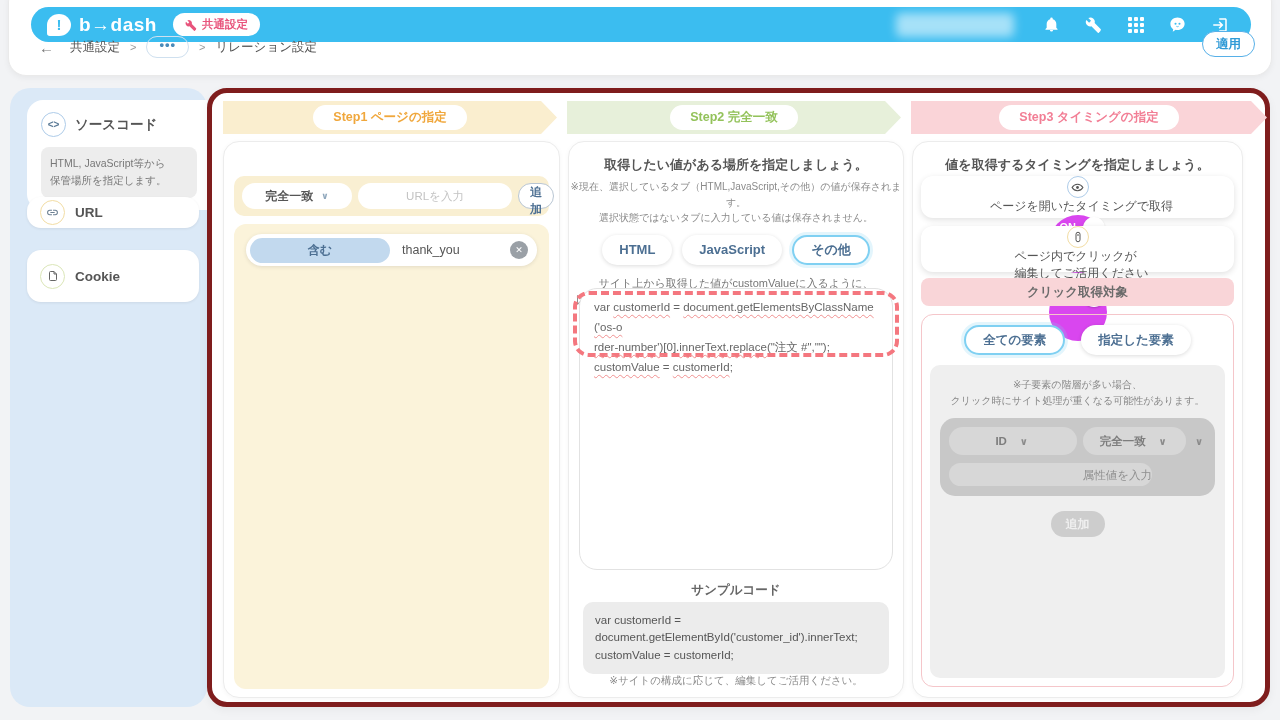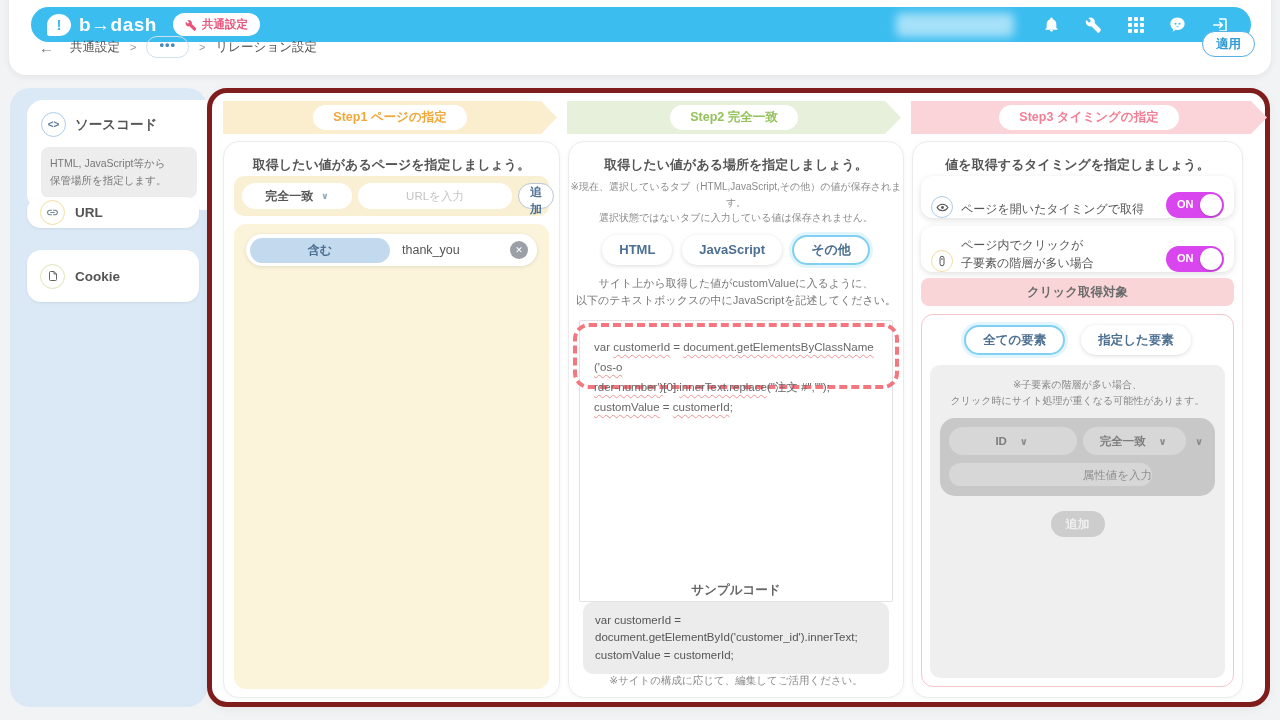--- a/index.html
+++ b/index.html
@@ -97,35 +97,35 @@
     justify-content:center; cursor:pointer; }
   
   .s2-note{ text-align:center; font-size:10px; color:#8a8a8a; line-height:1.55; margin-top:5px; }
   .s2-tabs{ display:flex; justify-content:center; gap:10px; margin-top:9px; }
   .tab-pill{ background:#fff; border-radius:999px; height:30px; padding:0 17px;
     display:flex; align-items:center; font-size:13px; font-weight:bold; color:#4c6f92;
     box-shadow:0 1px 4px rgba(0,0,0,.14); cursor:pointer; }
   .tab-pill.active{ border:2px solid #7fd0f2; box-shadow:0 0 0 3px rgba(127,208,242,.22); }
   .s2-hint{ text-align:center; font-size:11px; color:#777; line-height:1.6; margin-top:10px; }
   .code-box{ position:absolute; left:10px; right:10px; top:146px; height:282px;
-    border:1px solid #e2e2e2; border-radius:2px; padding:16px 14px; background:#fff;margin-top:32px; }
+    border:1px solid #e2e2e2; border-radius:18px; padding:8px 14px; background:#fff; }
   .code-text{ font-size:11.5px; color:#666; line-height:1.75; word-break:break-all; position:relative; z-index:1; }
   .wavy{ text-decoration-line:underline; text-decoration-style:wavy;
     text-decoration-color:#f09090; text-decoration-thickness:1px; text-underline-offset:3px; }
   .dash-highlight{ position:absolute; left:-7px; top:2px; width:calc(100% + 14px); height:66px;
     border:4px dashed #f4777f; border-radius:16px; pointer-events:none; }
   .sample-title{ text-align:center; font-size:12.5px; font-weight:bold; color:#666;
     position:absolute; left:0; right:0; top:440px; }
   .sample-box{ position:absolute; left:14px; right:14px; top:460px; background:#ececec;
     border-radius:10px; padding:10px 12px; font-size:11.5px; color:#555; line-height:1.5; }
   .s2-footer{ position:absolute; left:0; right:0; top:532px; text-align:center;
     font-size:10.5px; color:#888; }
   
   .timing-card{ position:absolute; left:8px; right:8px; background:#fff; border-radius:12px;
-    box-shadow:0 2px 6px rgba(0,0,0,.12); display:flex; align-items:flex-end; padding:0 10px; }
+    box-shadow:0 2px 6px rgba(0,0,0,.12); display:flex; align-items:center; padding:0 10px;flex-direction:column; }
   .tc1{ top:34px; height:42px; } .tc2{ top:84px; height:46px; }
   .timing-label{ flex:1; font-size:12px; color:#555; margin-left:8px; line-height:1.45; }
   .toggle{ position:relative; width:58px; height:26px; background:#d946ef;
     border-radius:999px; flex:0 0 58px; cursor:pointer; }
   .toggle .t-on{ position:absolute; left:11px; top:6px; color:#fff; font-size:11px; font-weight:bold; }
   .toggle .knob{ position:absolute; right:2px; top:2px; width:22px; height:22px;
     background:#fff; border-radius:50%; box-shadow:0 1px 2px rgba(0,0,0,.2); }
   .pink-banner{ position:absolute; left:8px; right:8px; top:136px; height:28px;
     background:#f9d5d8; border-radius:8px; display:flex; align-items:center;
     justify-content:center; font-size:12.5px; font-weight:bold; color:#6b6b6b; }
@@ -250,21 +250,20 @@
     <span class="step-pill">Step1 ページの指定</span>
   </div>
   <div class="arrow a2">
     <span class="step-pill">Step2 完全一致</span>
   </div>
   <div class="arrow a3">
     <span class="step-pill">Step3 タイミングの指定</span>
   </div>
 
   <div class="panel p1">
-    <div class="panel-title">取得したい値があるページを指定しましょう。</div>
     <div class="s1-controls">
       <div class="pill-select s1-match">
         <span>完全一致</span>
           <span class="chev">∨</span>
       </div>
       <input class="pill-input" placeholder="URLを入力" style="">
       <button class="add-btn">追加</button>
     </div>
     <div class="s1-list">
       <div class="rule-item">
@@ -323,21 +322,21 @@
     </div>
 
     <div class="timing-card tc2">
       <span class="icircle ic-yellow" style="width:22px;height:22px;flex:0 0 22px">
         <svg width="12" height="12" viewBox="0 0 24 24">
             <rect x="8" y="2.5" width="8" height="19" rx="4" fill="none" stroke="#555" stroke-width="2"></rect>
             <path d="M12 6v4" stroke="#555" stroke-width="2"></path>
           </svg>
       </span>
       <span class="timing-label">
-        <span>ページ内でクリックが</span><br><span>子要素の階層が多い場合</span>
+        <span>ページ内でクリックが</span><br><span>編集してご活用ください</span>
       </span>
       <span class="toggle">
         <span class="t-on">ON</span>
         <span class="knob"></span>
       </span>
     </div>
 
     <div class="pink-banner">クリック取得対象</div>
 
     <div class="pink-box">

